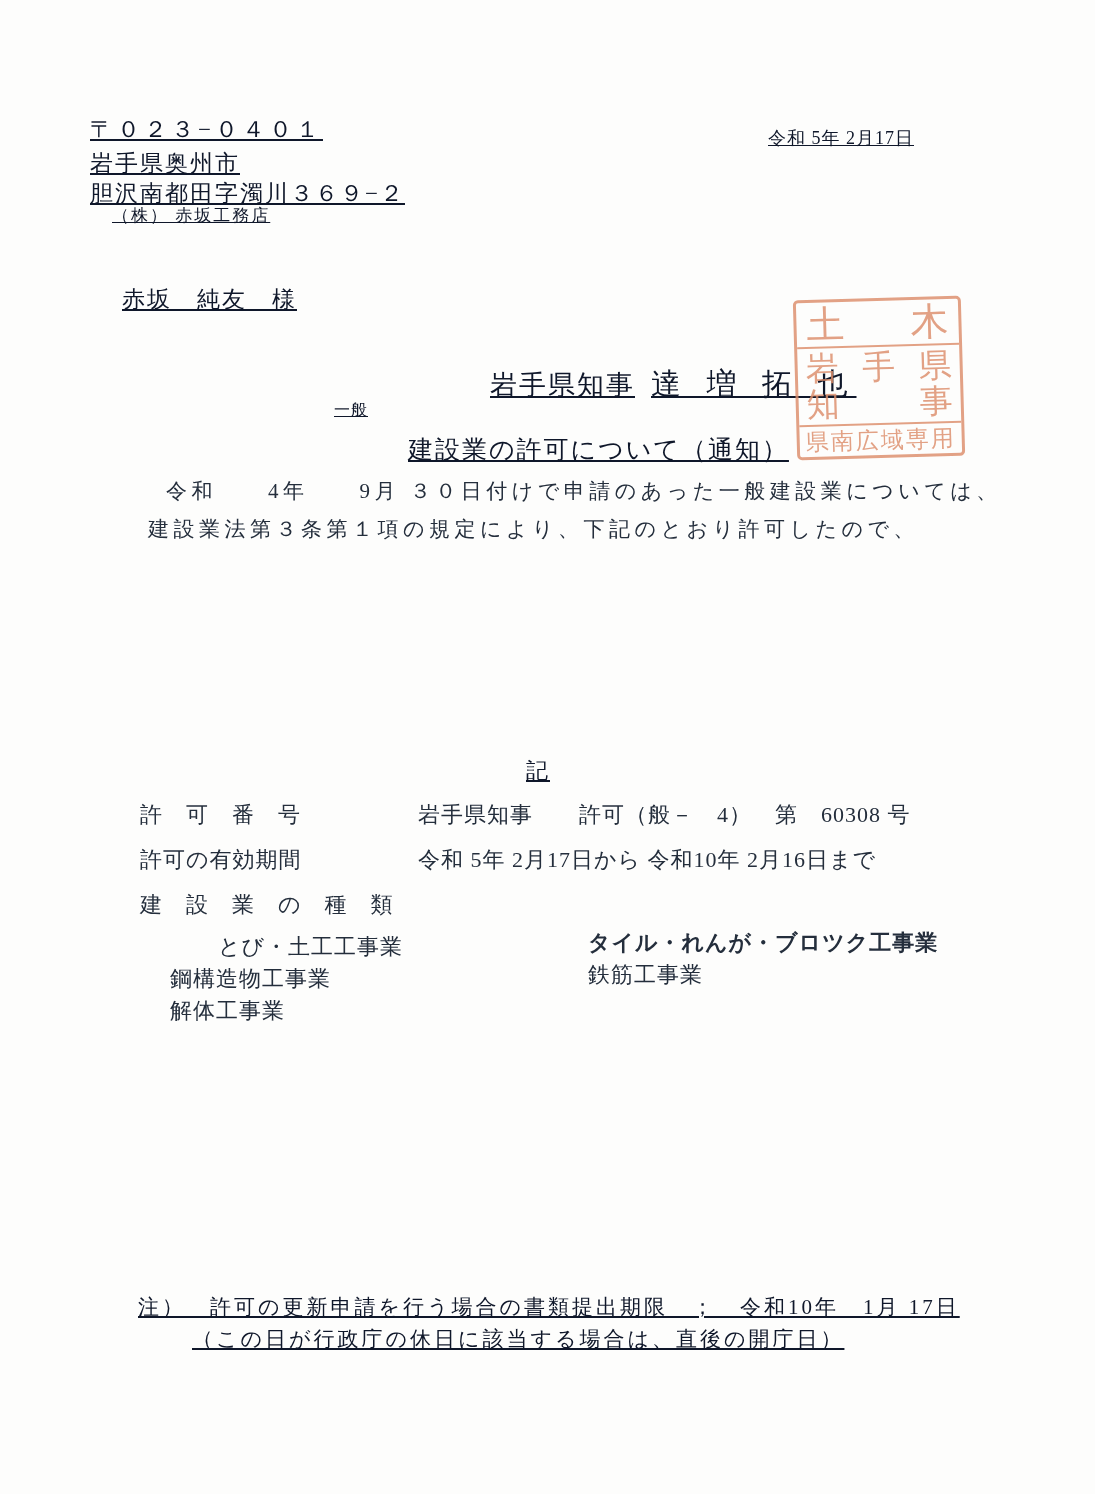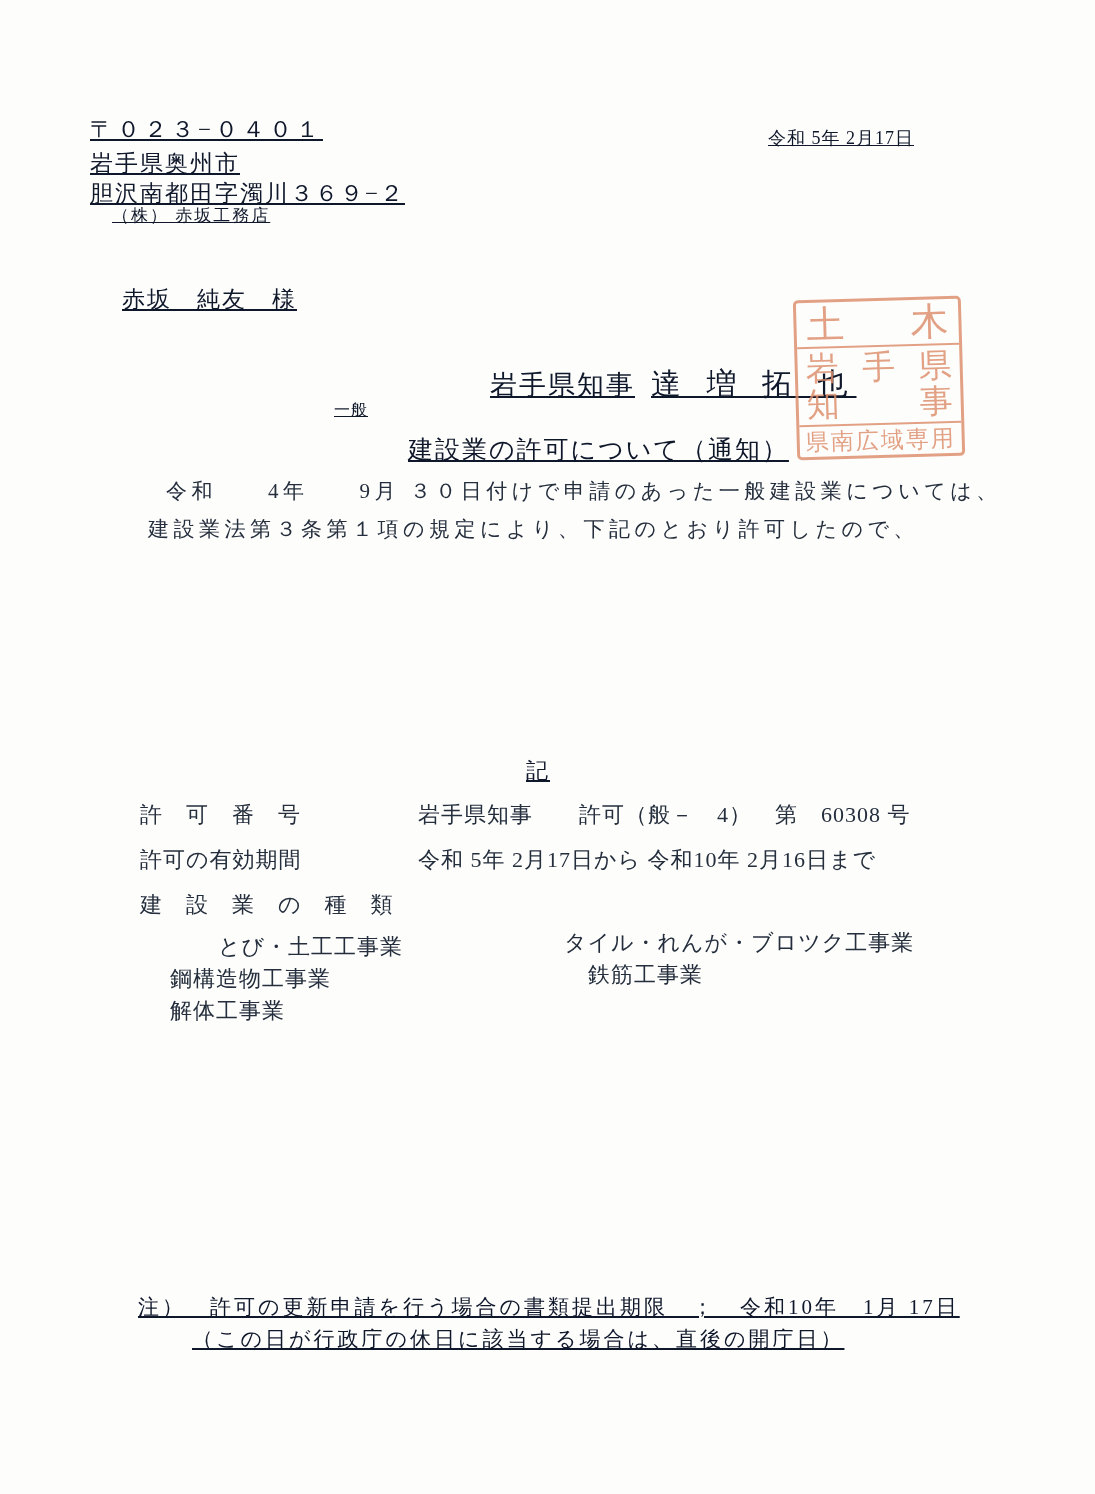--- a/index.html
+++ b/index.html
@@ -125,19 +125,19 @@
   <div class="fld-value row-permit">岩手県知事　　許可（般－　4）　第　60308 号</div>
 
   <div class="fld-label row-validity">許可の有効期間</div>
   <div class="fld-value row-validity">令和 5年 2月17日から 令和10年 2月16日まで</div>
 
   <div class="fld-label row-types">建　設　業　の　種　類</div>
 
   <div class="type-item" style="left:170px; top:932px;margin-left:48px;">とび・土工工事業</div>
   <div class="type-item" style="left:170px; top:964px;">鋼構造物工事業</div>
   <div class="type-item" style="left:170px; top:996px;">解体工事業</div>
-  <div class="type-item" style="left:564px; top:928px;">タイル・れんが・ブロツク工事業</div>
+  <div class="type-item" style="left:588px; top:928px;font-weight:bold;">タイル・れんが・ブロツク工事業</div>
   <div class="type-item" style="left:588px; top:960px;">鉄筋工事業</div>
 
   <div class="t note1">注）　許可の更新申請を行う場合の書類提出期限　；　令和10年　1月 17日</div>
   <div class="t note2">（この日が行政庁の休日に該当する場合は、直後の開庁日）</div>
 
 </div>
 
 </body></html>

